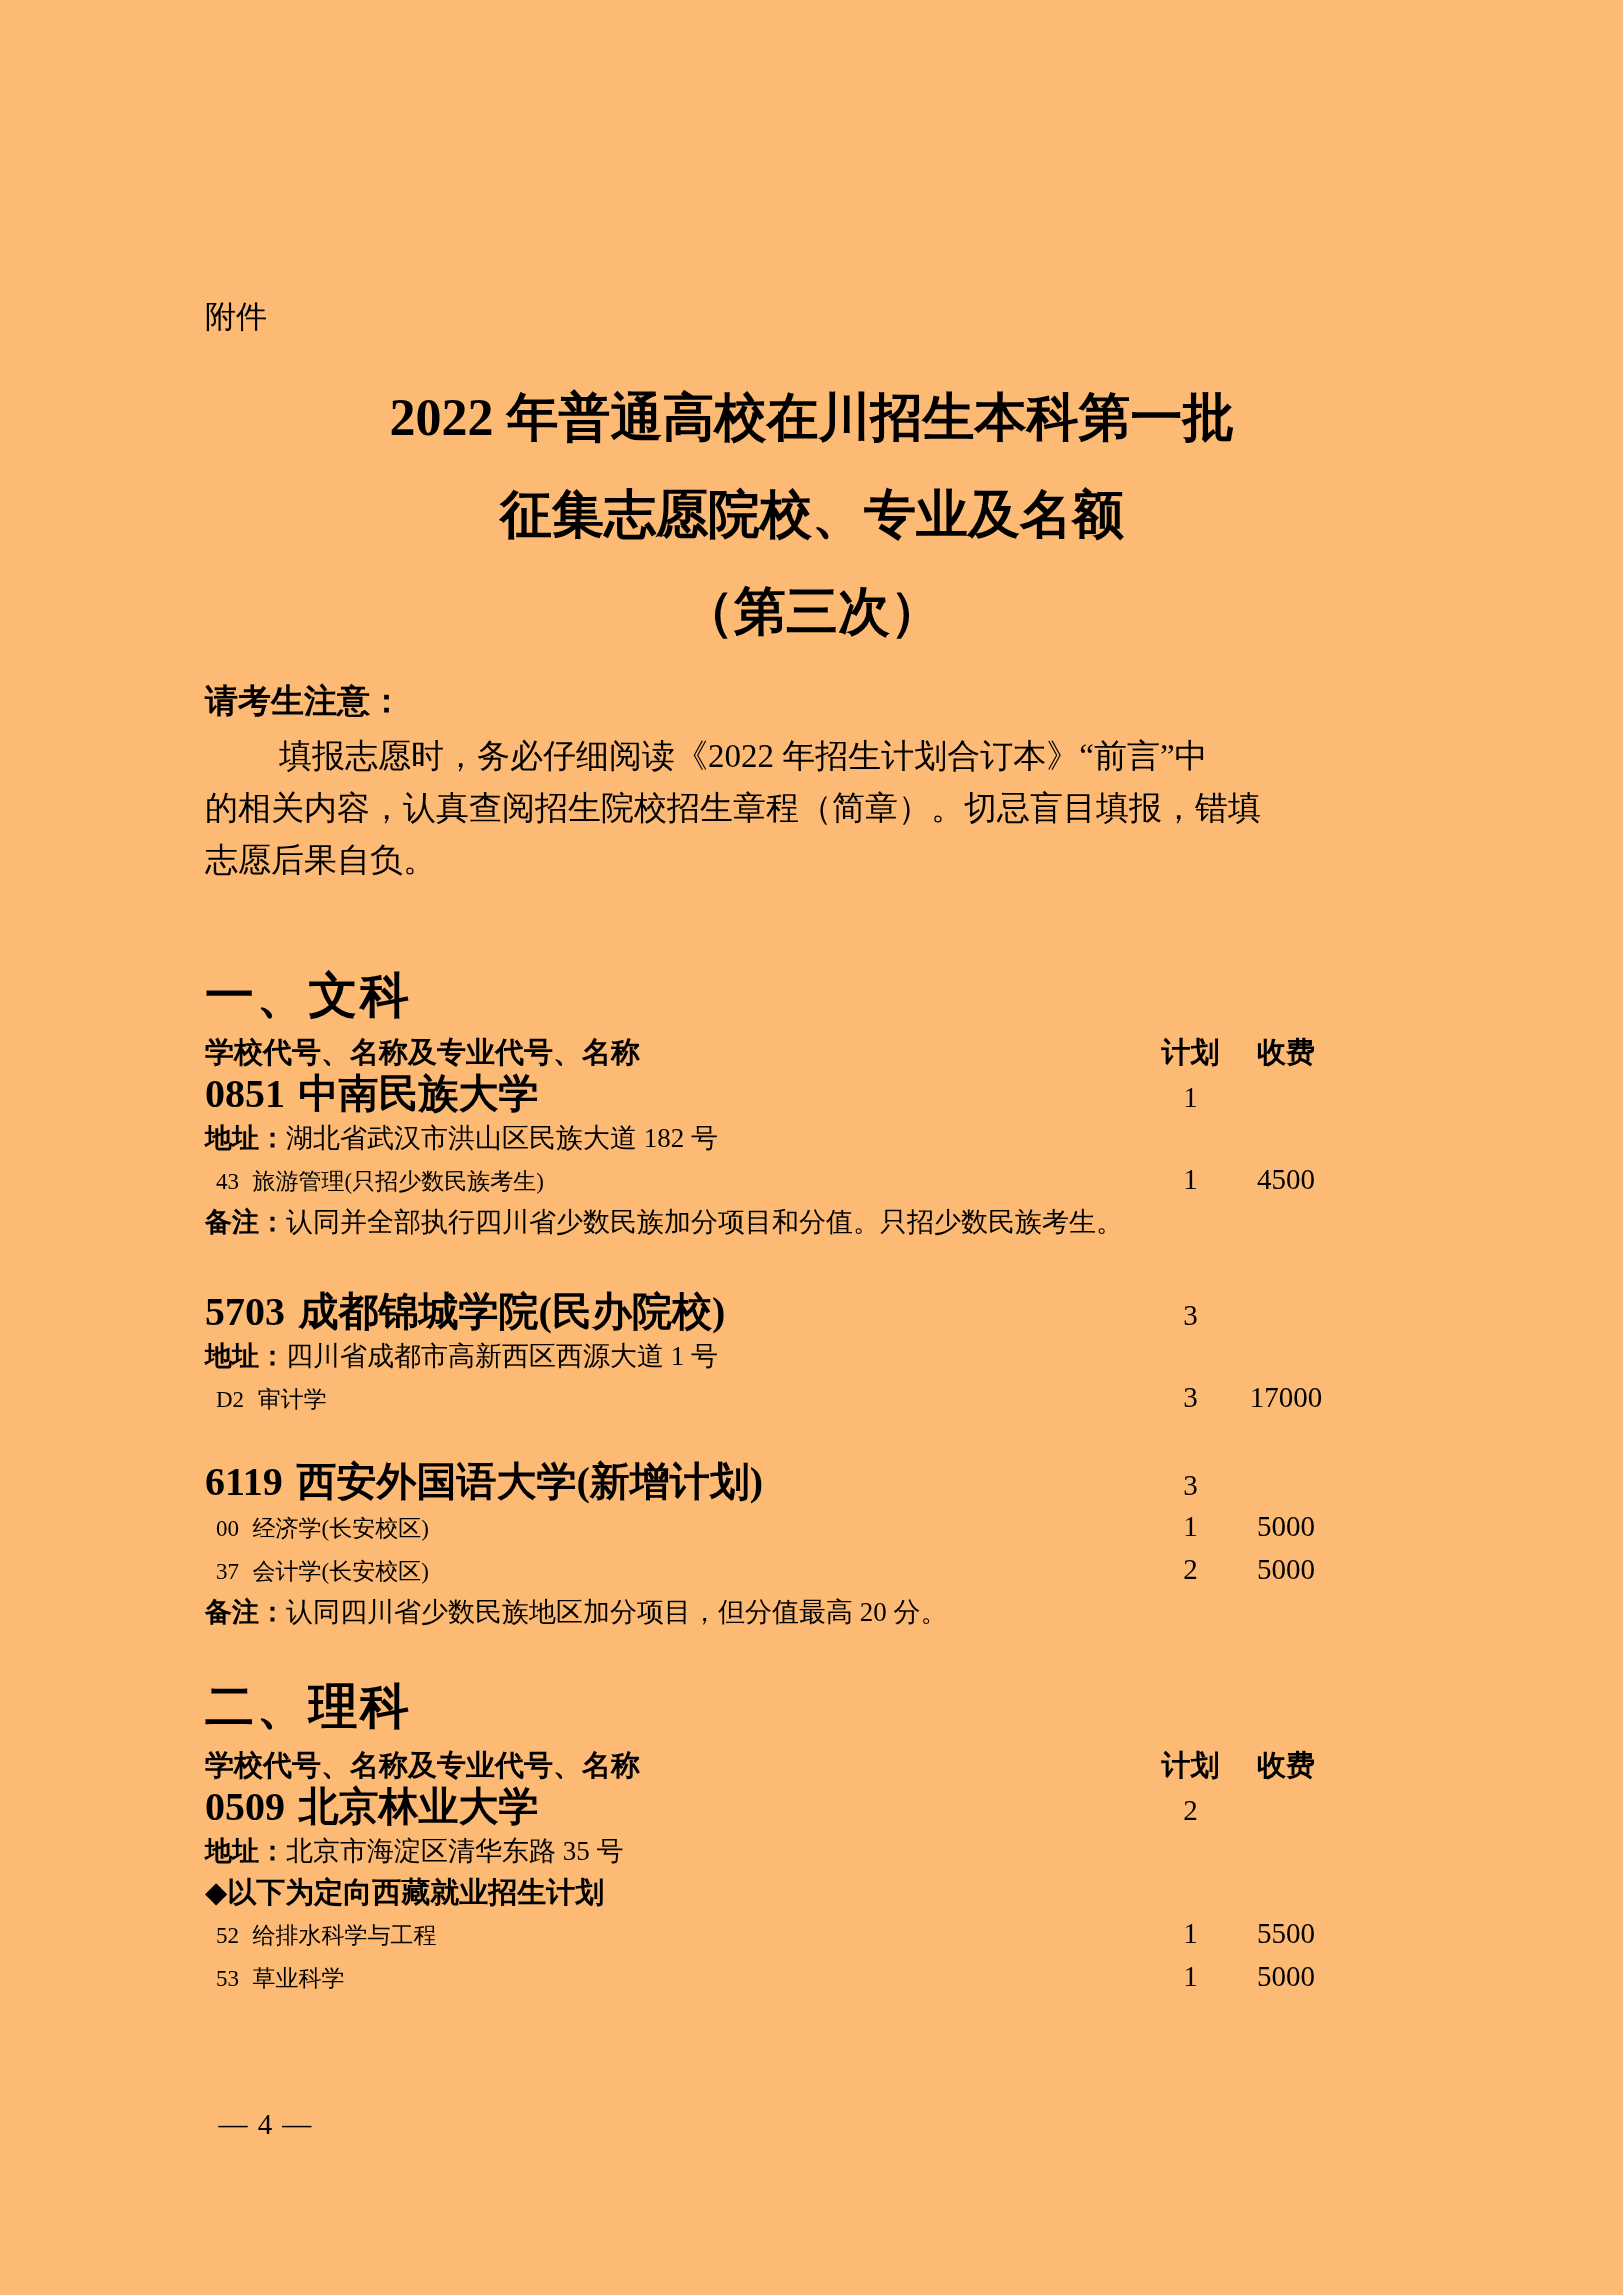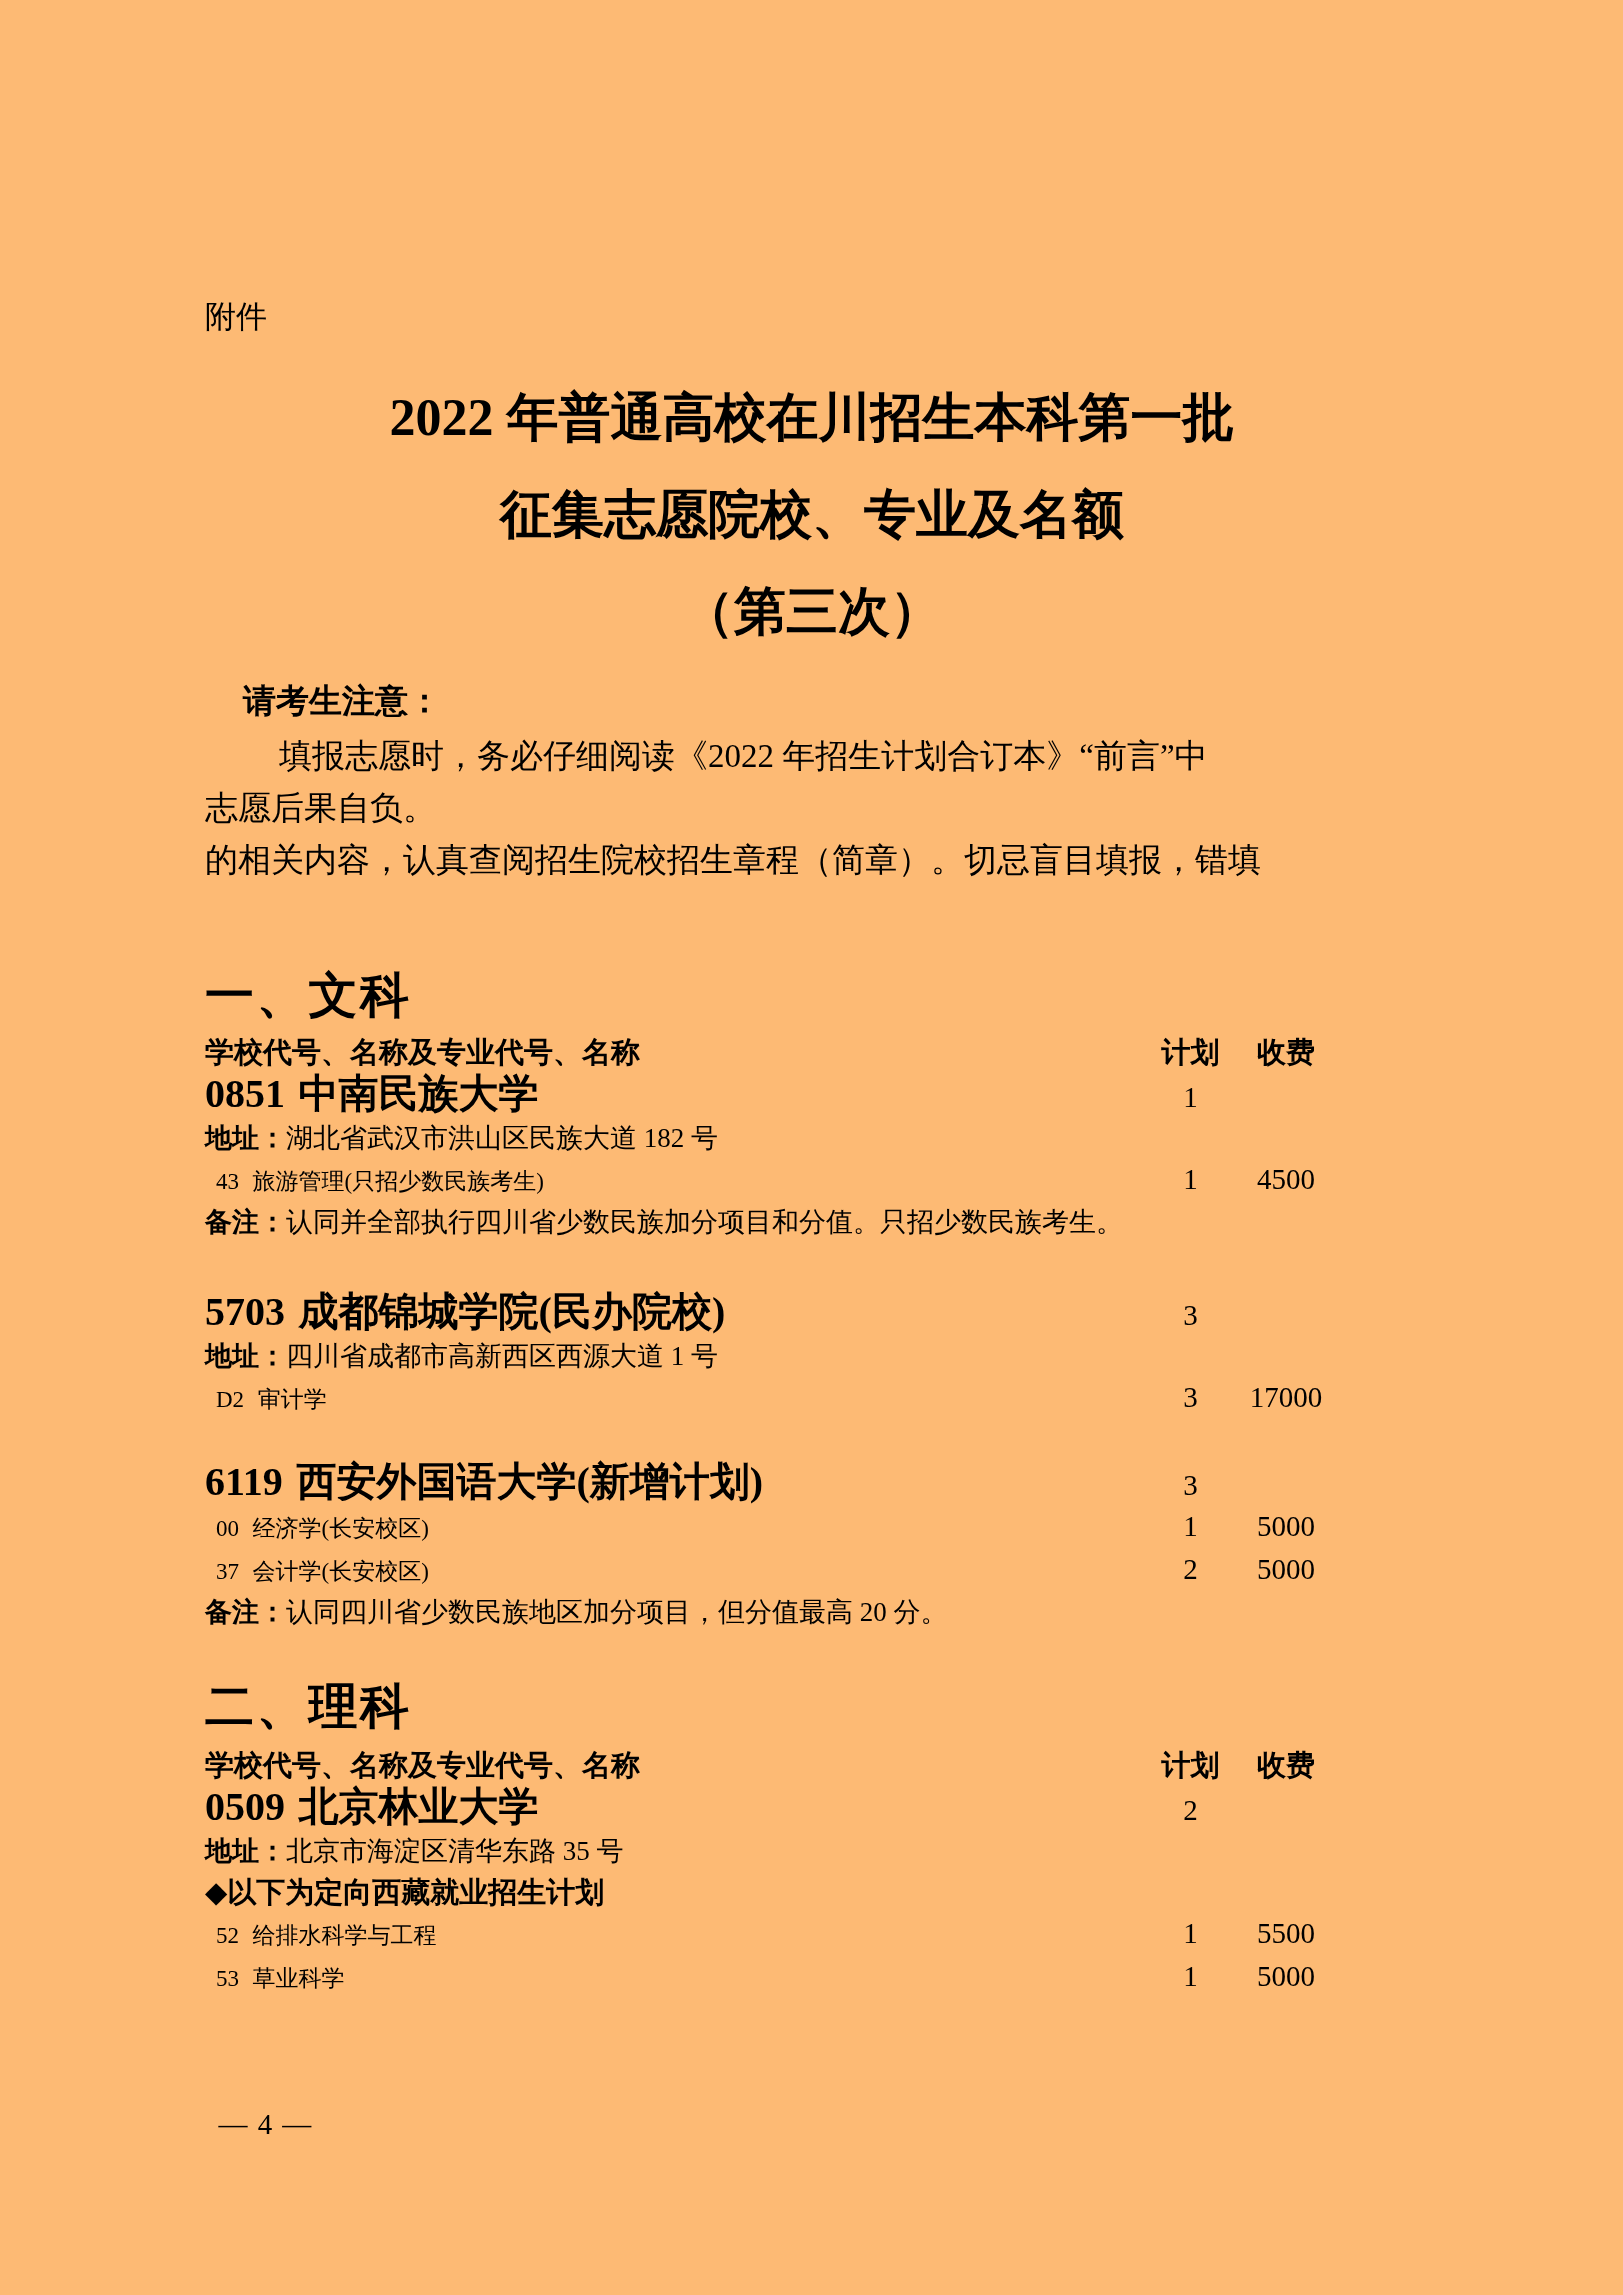--- a/index.html
+++ b/index.html
@@ -21,21 +21,21 @@
   .doc-title{
     margin-top:35px;
     text-align:center;
     font-weight:bold;
     font-size:52px;line-height:97px;
     font-family:"Liberation Serif","DejaVu Serif",serif;
   }
   .notice-heading{
     margin-top:20.5px;
     font-weight:bold;
-    font-size:33px;line-height:40px;margin-left:38px;
+    font-size:33px;line-height:40px;
   }
   .notice p{
     margin:0;
     font-size:33px;line-height:52px;
   }
   .notice p.indent{margin-top:9.5px;text-indent:74px;}
 
   .section-heading{
     margin:0;
     font-family:"Liberation Sans","DejaVu Sans",sans-serif;
@@ -99,22 +99,22 @@
 
     <div class="doc-title">
       <div>2022 年普通高校在川招生本科第一批</div>
       <div>征集志愿院校、专业及名额</div>
       <div>（第三次）</div>
     </div>
 
     <div class="notice">
       <div class="notice-heading">请考生注意：</div>
       <p class="indent">填报志愿时，务必仔细阅读《2022 年招生计划合订本》“前言”中</p>
+      <p>的相关内容，认真查阅招生院校招生章程（简章）。切忌盲目填报，错填</p>
       <p>志愿后果自负。</p>
-      <p>的相关内容，认真查阅招生院校招生章程（简章）。切忌盲目填报，错填</p>
     </div>
 
     <section class="s1">
       <h2 class="section-heading">一、文科</h2>
 
       <div class="row header-row">
         <div class="c-name">学校代号、名称及专业代号、名称</div>
         <div class="c-plan">计划</div>
         <div class="c-fee">收费</div>
       </div>

